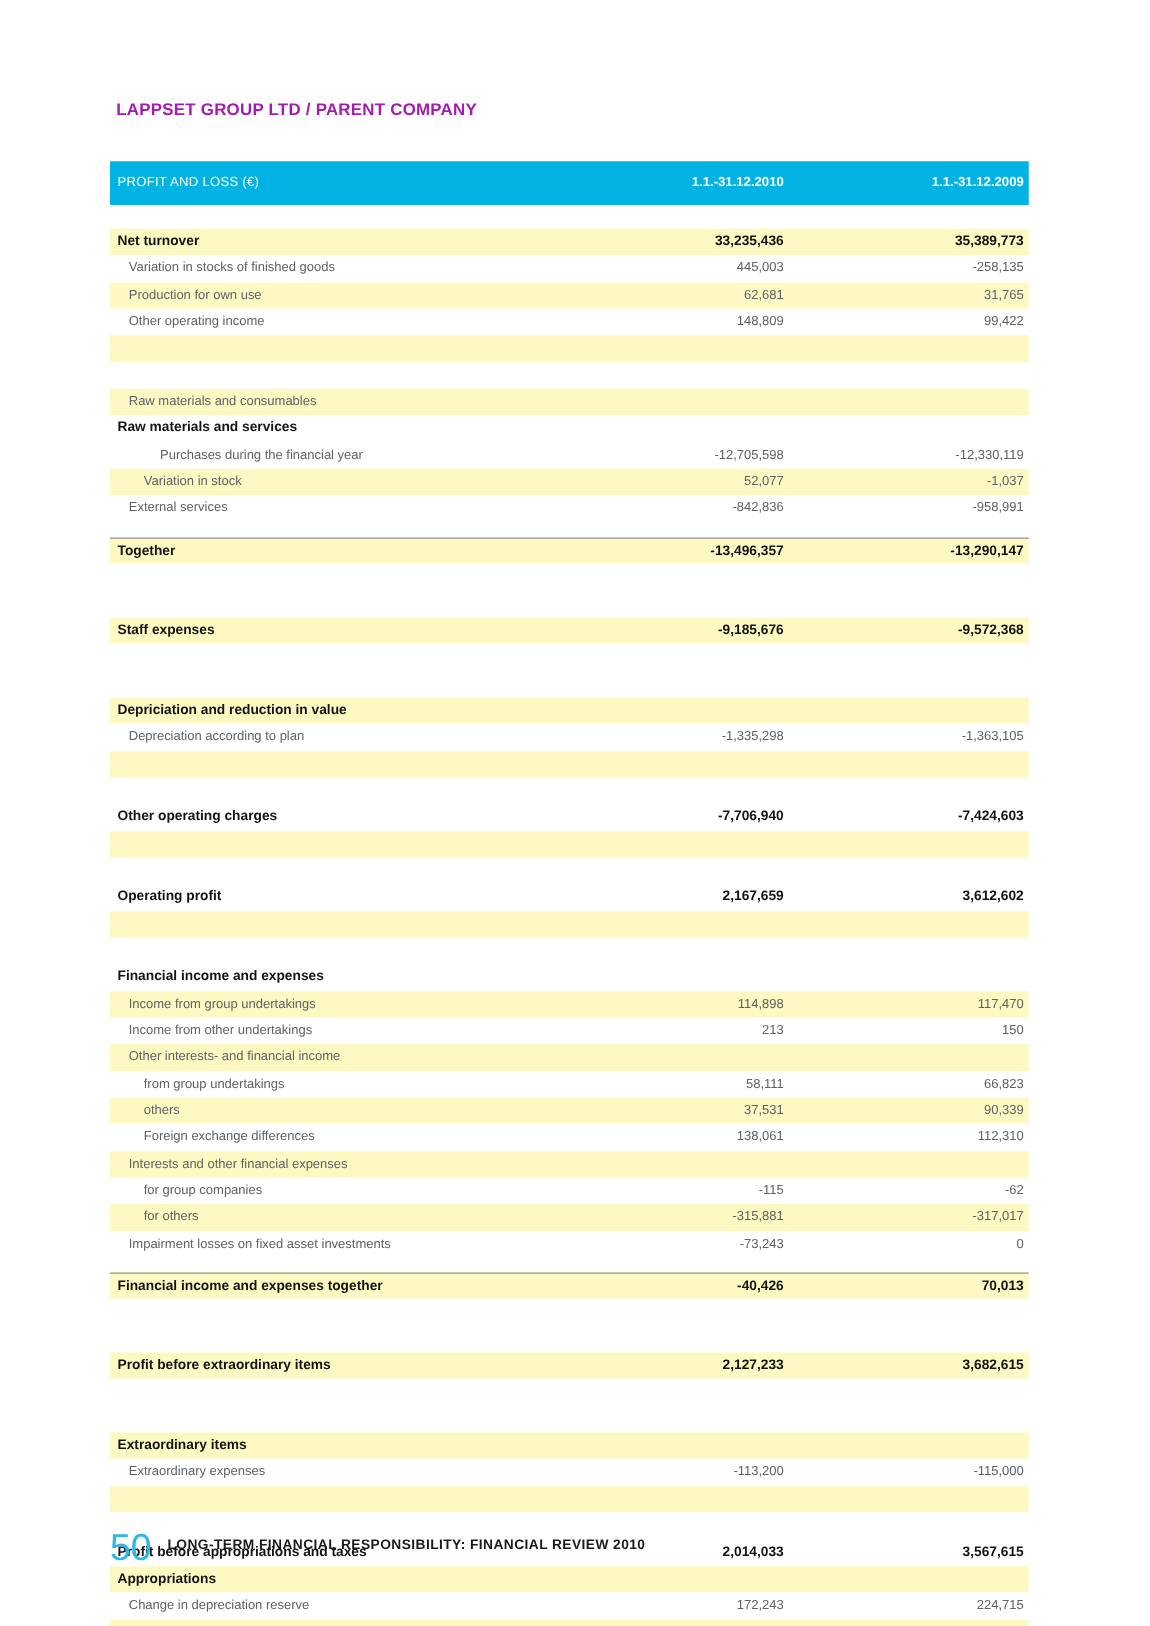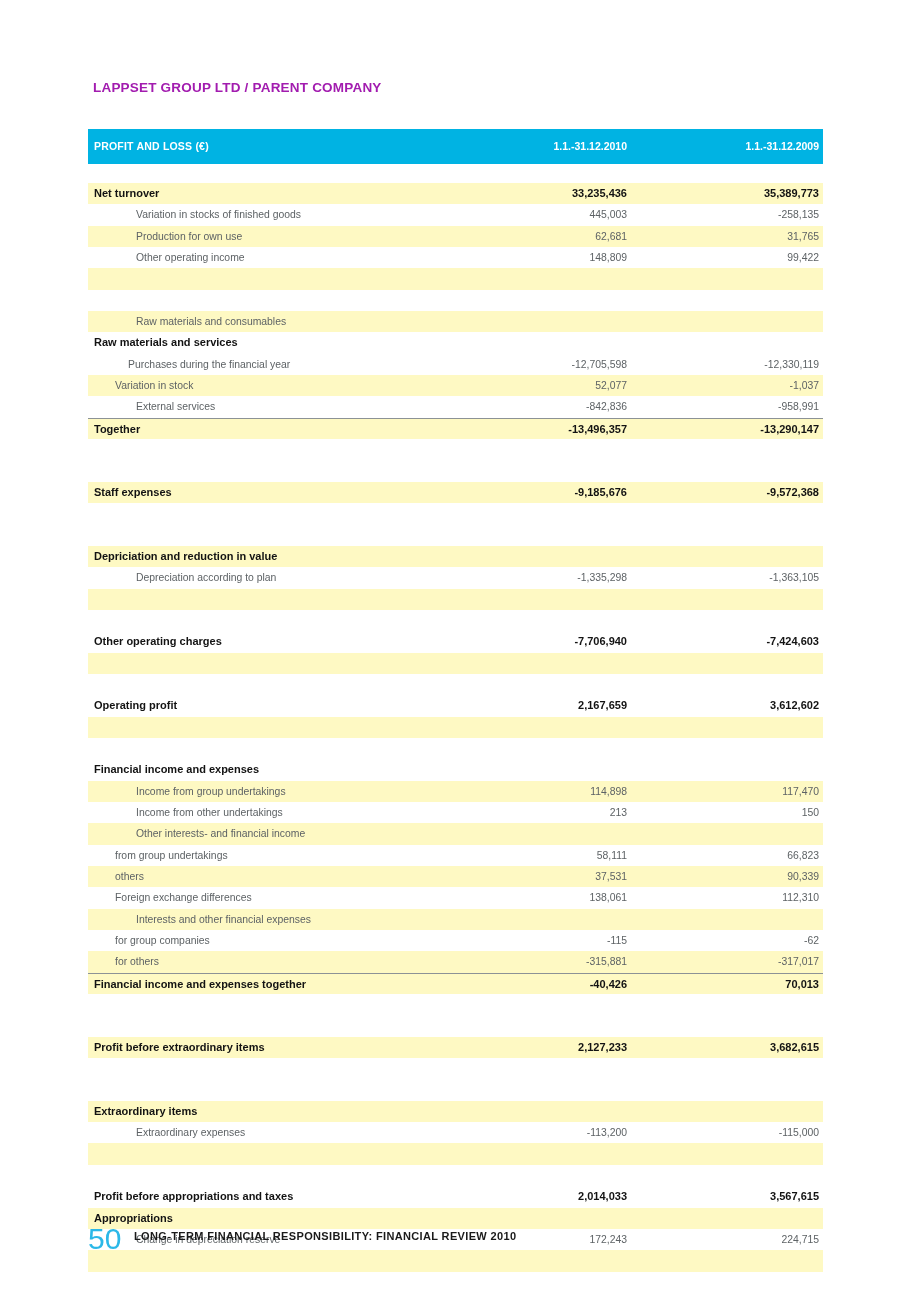--- a/index.html
+++ b/index.html
@@ -41,21 +41,21 @@
     position: relative;
     height: 35px;
     background: #00b3e3;
     width: 735px;
   }
   .head-label {
     position: absolute;
     left: 6px;
     top: 11px;
     font-size: 10.5px;
-    font-weight: bold;
+    font-weight: normal;
     color: #ffffff;
     letter-spacing: 0.2px;
   }
   .head-c1 {
     position: absolute;
     right: 196px;
     top: 11px;
     font-size: 10.5px;
     font-weight: bold;
     color: #ffffff;
@@ -74,21 +74,21 @@
     width: 735px;
   }
   .row {
     position: relative;
     height: 21.35px;
     width: 735px;
     box-sizing: border-box;
   }
   .row.band { background: #fef9c3; }
   .row.plain { background: #ffffff; }
-  .row.rule { border-top: 1.3px solid #8c9296; }
+  .row.rule { border-top: 1.3px solid #8c9296; margin-top: 12px; }
   .label {
     position: absolute;
     top: 4px;
     white-space: nowrap;
     line-height: 13px;
   }
   .v1 {
     position: absolute;
     top: 4px;
     right: 196px;
@@ -100,21 +100,21 @@
     top: 4px;
     right: 4px;
     white-space: nowrap;
     line-height: 13px;
   }
   
   .b   { font-weight: bold; color: #131313; font-size: 11px; }
   .n   { font-weight: normal; color: #5d6265; font-size: 10.4px; }
   
   .i0 { left: 6px; }
-  .i1 { left: 15px; margin-left: 33px; }
+  .i1 { left: 15px; }
   .i2 { left: 27px; }
   .i3 { left: 40px; text-align: center; }
   .footer-num {
     position: absolute;
     left: 88px;
     top: 1222px;
     font-size: 30px;
     color: #2bb8e8;
     font-weight: normal;
     line-height: 34px;
@@ -327,20 +327,25 @@
         <div class="row plain">
           <span class="label n i2">for group companies</span>
           <span class="v1 n">-115</span>
           <span class="v2 n">-62</span>
         </div>
         <div class="row band">
           <span class="label n i2">for others</span>
           <span class="v1 n">-315,881</span>
           <span class="v2 n">-317,017</span>
         </div>
+        <div class="row plain">
+          <span class="label n i1">Impairment losses on fixed asset investments</span>
+          <span class="v1 n">-73,243</span>
+          <span class="v2 n">0</span>
+        </div>
         <div class="row band rule">
           <span class="label b i0">Financial income and expenses together</span>
           <span class="v1 b">-40,426</span>
           <span class="v2 b">70,013</span>
         </div>
         <div class="row plain">
           <span class="label n i0"></span>
           <span class="v1 n"></span>
           <span class="v2 n"></span>
         </div>

